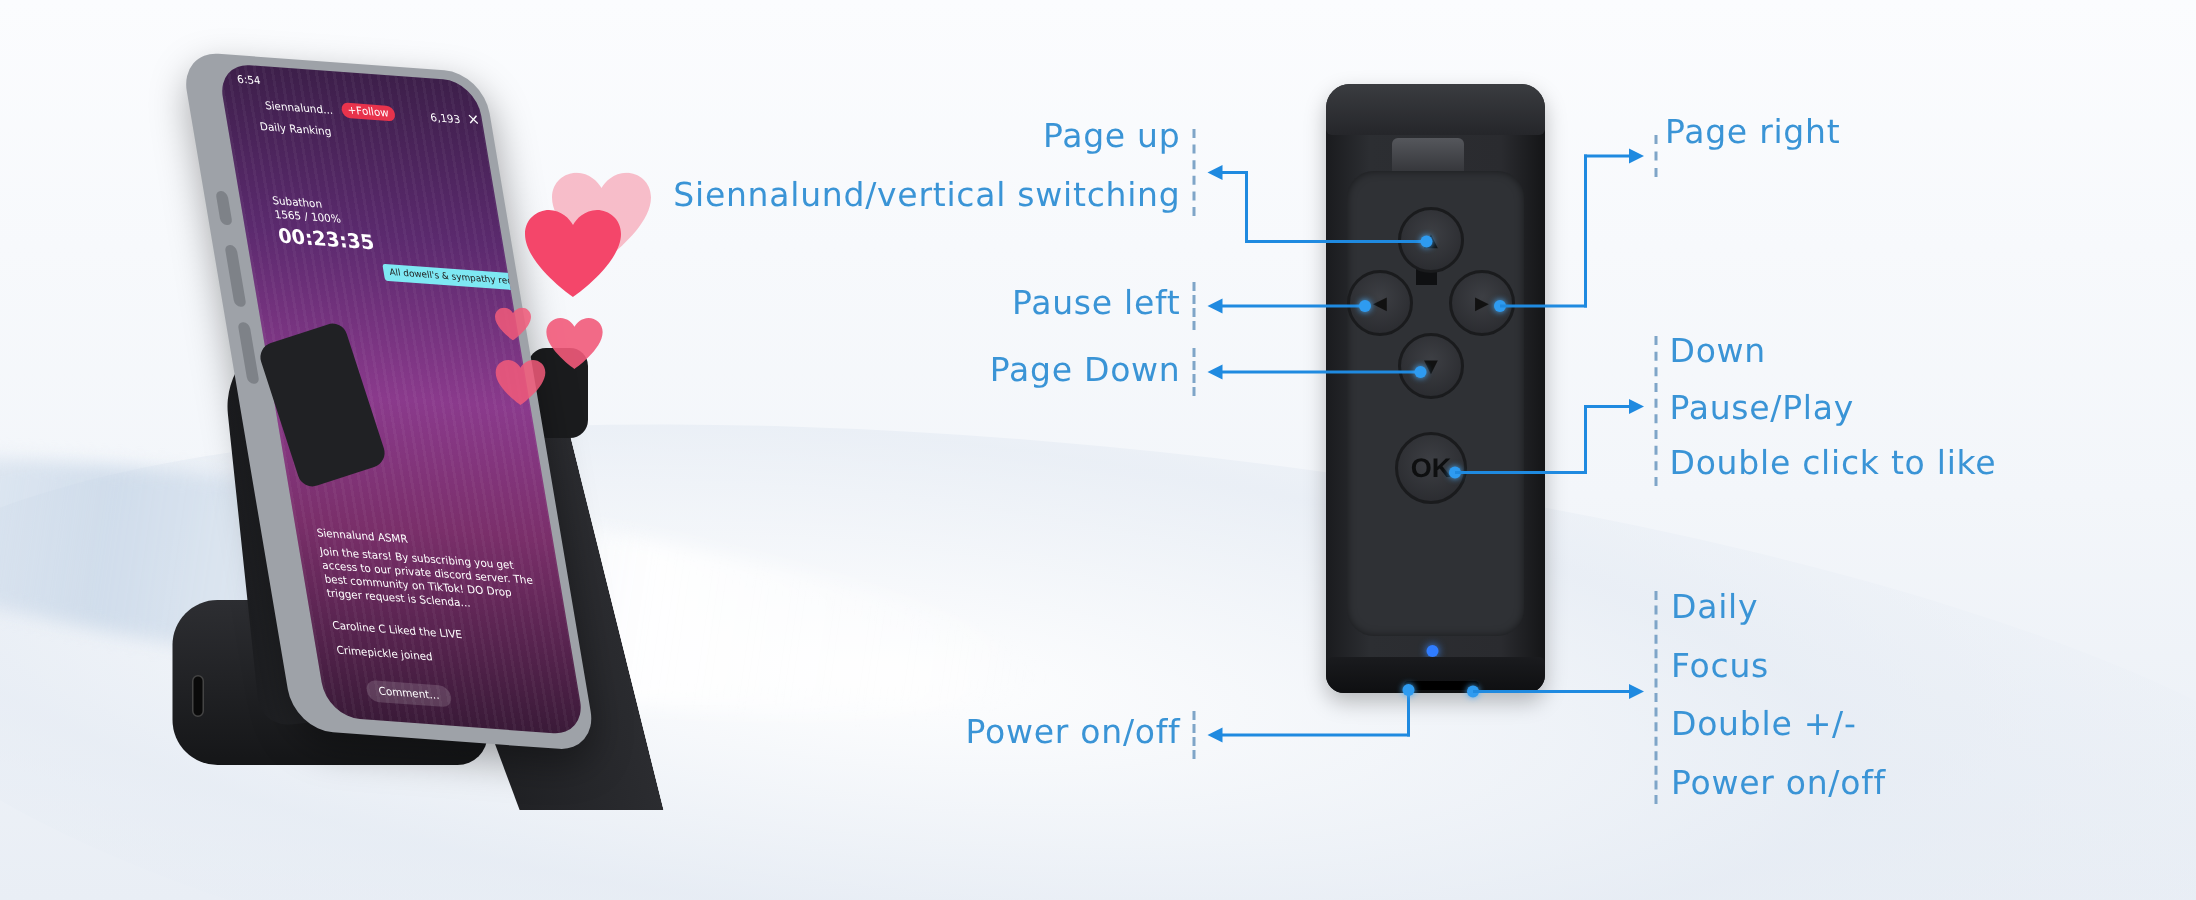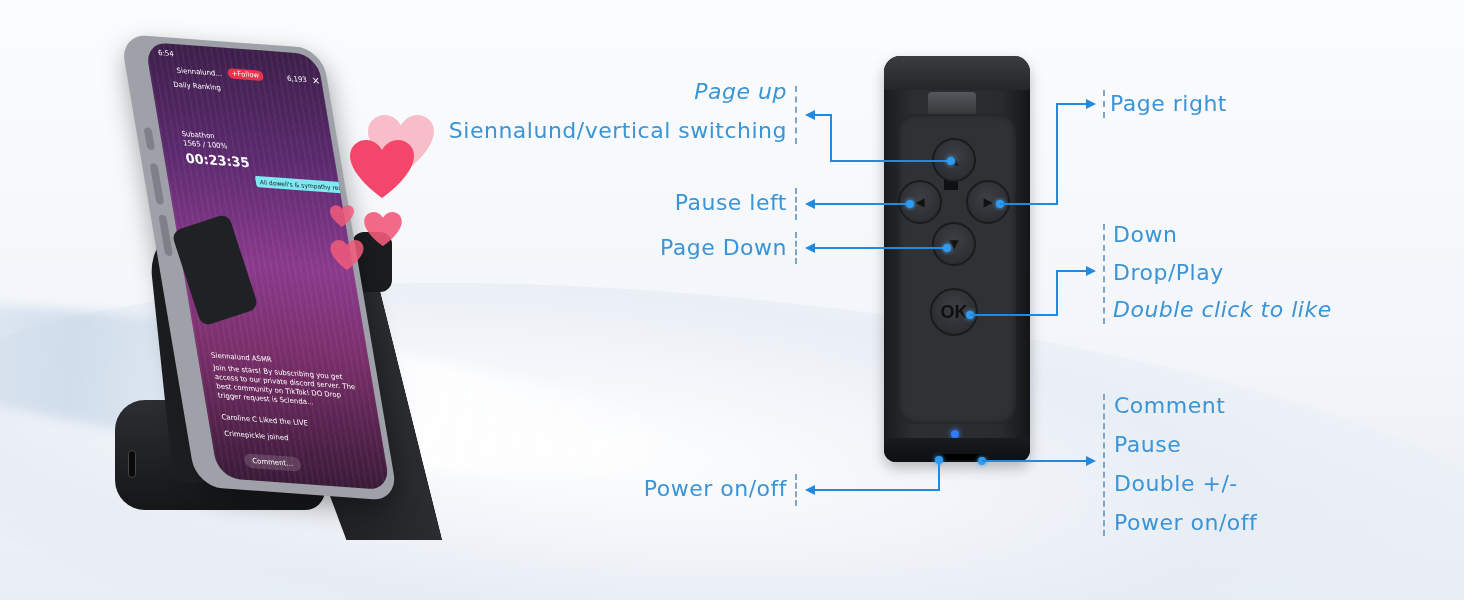--- a/index.html
+++ b/index.html
@@ -202,21 +202,21 @@
   <div class="rbtn" style="left:14px;top:124px;">◀</div>
   <div class="rbtn" style="left:82px;top:124px;">▶</div>
   <div class="rbtn" style="left:48px;top:166px;">▼</div>
   <div class="rbtn ok" style="left:46px;top:232px;">OK</div>
   <div class="led"></div>
   <div class="remote-bottom">
     <div class="remote-port"></div>
   </div>
 </div>
 
-<span class="label" style="right:677px;top:81px;font-style:italic;">Page up</span>
+<span class="label" style="right:677px;top:81px;">Page up</span>
 <span class="label" style="right:677px;top:120px;">Siennalund/vertical switching</span>
 <div class="dash" style="left:795px;top:86px;height:58px;"></div>
 <div class="arrow-left" style="left:805px;top:110px;"></div>
 <div class="line" style="left:812px;top:114px;width:20px;height:2px;"></div>
 <div class="line" style="left:830px;top:114px;width:2px;height:48px;"></div>
 <div class="line" style="left:830px;top:160px;width:122px;height:2px;"></div>
 <div class="dot" style="left:947px;top:157px;"></div>
 
 <span class="label" style="right:677px;top:192px;">Pause left</span>
 <div class="dash" style="left:795px;top:188px;height:32px;"></div>
@@ -236,32 +236,32 @@
 <div class="line" style="left:812px;top:489px;width:128px;height:2px;"></div>
 <div class="line" style="left:938px;top:460px;width:2px;height:31px;"></div>
 <div class="dot" style="left:935px;top:456px;"></div>
 
 <div class="dot" style="left:996px;top:200px;"></div>
 <div class="line" style="left:1000px;top:203px;width:58px;height:2px;"></div>
 <div class="line" style="left:1056px;top:103px;width:2px;height:102px;"></div>
 <div class="line" style="left:1056px;top:103px;width:30px;height:2px;"></div>
 <div class="arrow-right" style="left:1086px;top:99px;"></div>
 <div class="dash" style="left:1103px;top:90px;height:28px;"></div>
-<span class="label" style="left:1110px;top:93px;">Page right</span>
+<span class="label" style="left:1110px;top:78px;">Page right</span>
 
 <div class="dot" style="left:966px;top:311px;"></div>
 <div class="line" style="left:970px;top:314px;width:88px;height:2px;"></div>
 <div class="line" style="left:1056px;top:270px;width:2px;height:46px;"></div>
 <div class="line" style="left:1056px;top:270px;width:30px;height:2px;"></div>
 <div class="arrow-right" style="left:1086px;top:266px;"></div>
 <div class="dash" style="left:1103px;top:224px;height:100px;"></div>
 <span class="label" style="left:1113px;top:224px;">Down</span>
-<span class="label" style="left:1113px;top:262px;">Drop/Play</span>
-<span class="label" style="left:1113px;top:299px;font-style:italic;">Double click to like</span>
+<span class="label" style="left:1113px;top:262px;">Pause/Play</span>
+<span class="label" style="left:1113px;top:299px;">Double click to like</span>
 
 <div class="dot" style="left:978px;top:457px;"></div>
 <div class="line" style="left:982px;top:460px;width:104px;height:2px;"></div>
 <div class="arrow-right" style="left:1086px;top:456px;"></div>
 <div class="dash" style="left:1103px;top:394px;height:142px;"></div>
-<span class="label" style="left:1114px;top:395px;">Comment</span>
-<span class="label" style="left:1114px;top:434px;">Pause</span>
+<span class="label" style="left:1114px;top:395px;">Daily</span>
+<span class="label" style="left:1114px;top:434px;">Focus</span>
 <span class="label" style="left:1114px;top:473px;">Double +/-</span>
 <span class="label" style="left:1114px;top:512px;">Power on/off</span>
 
 </body></html>

